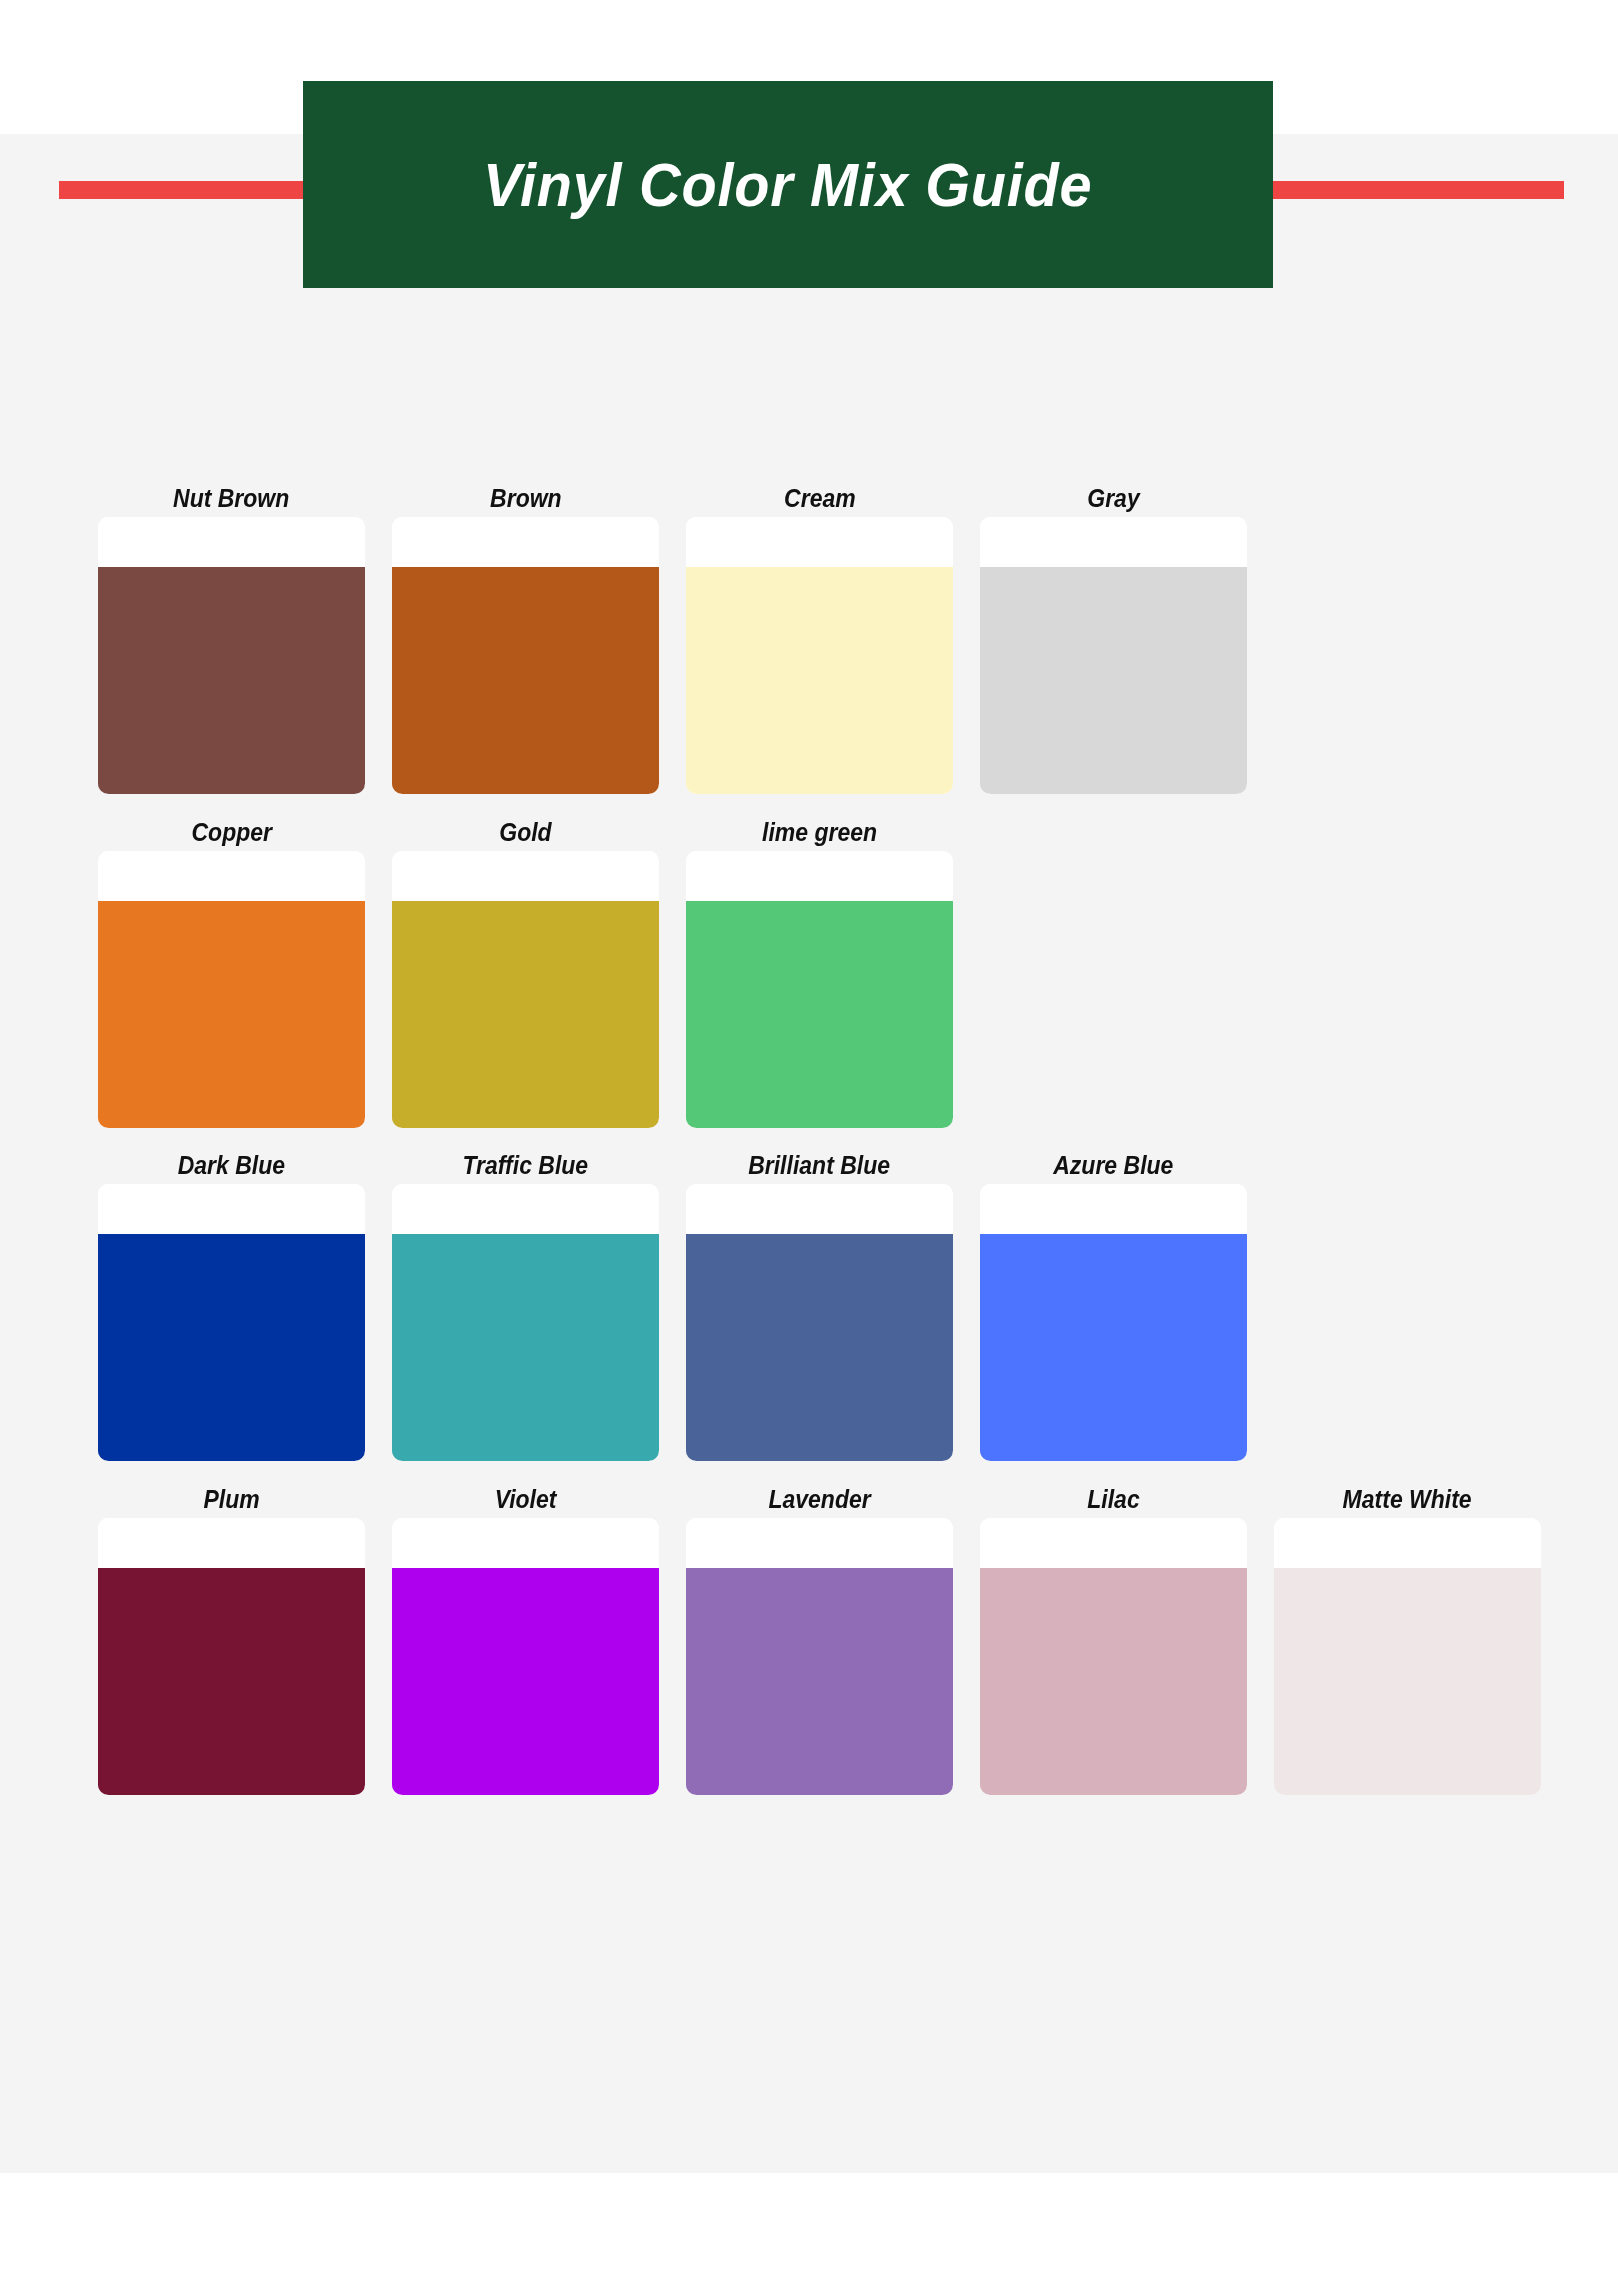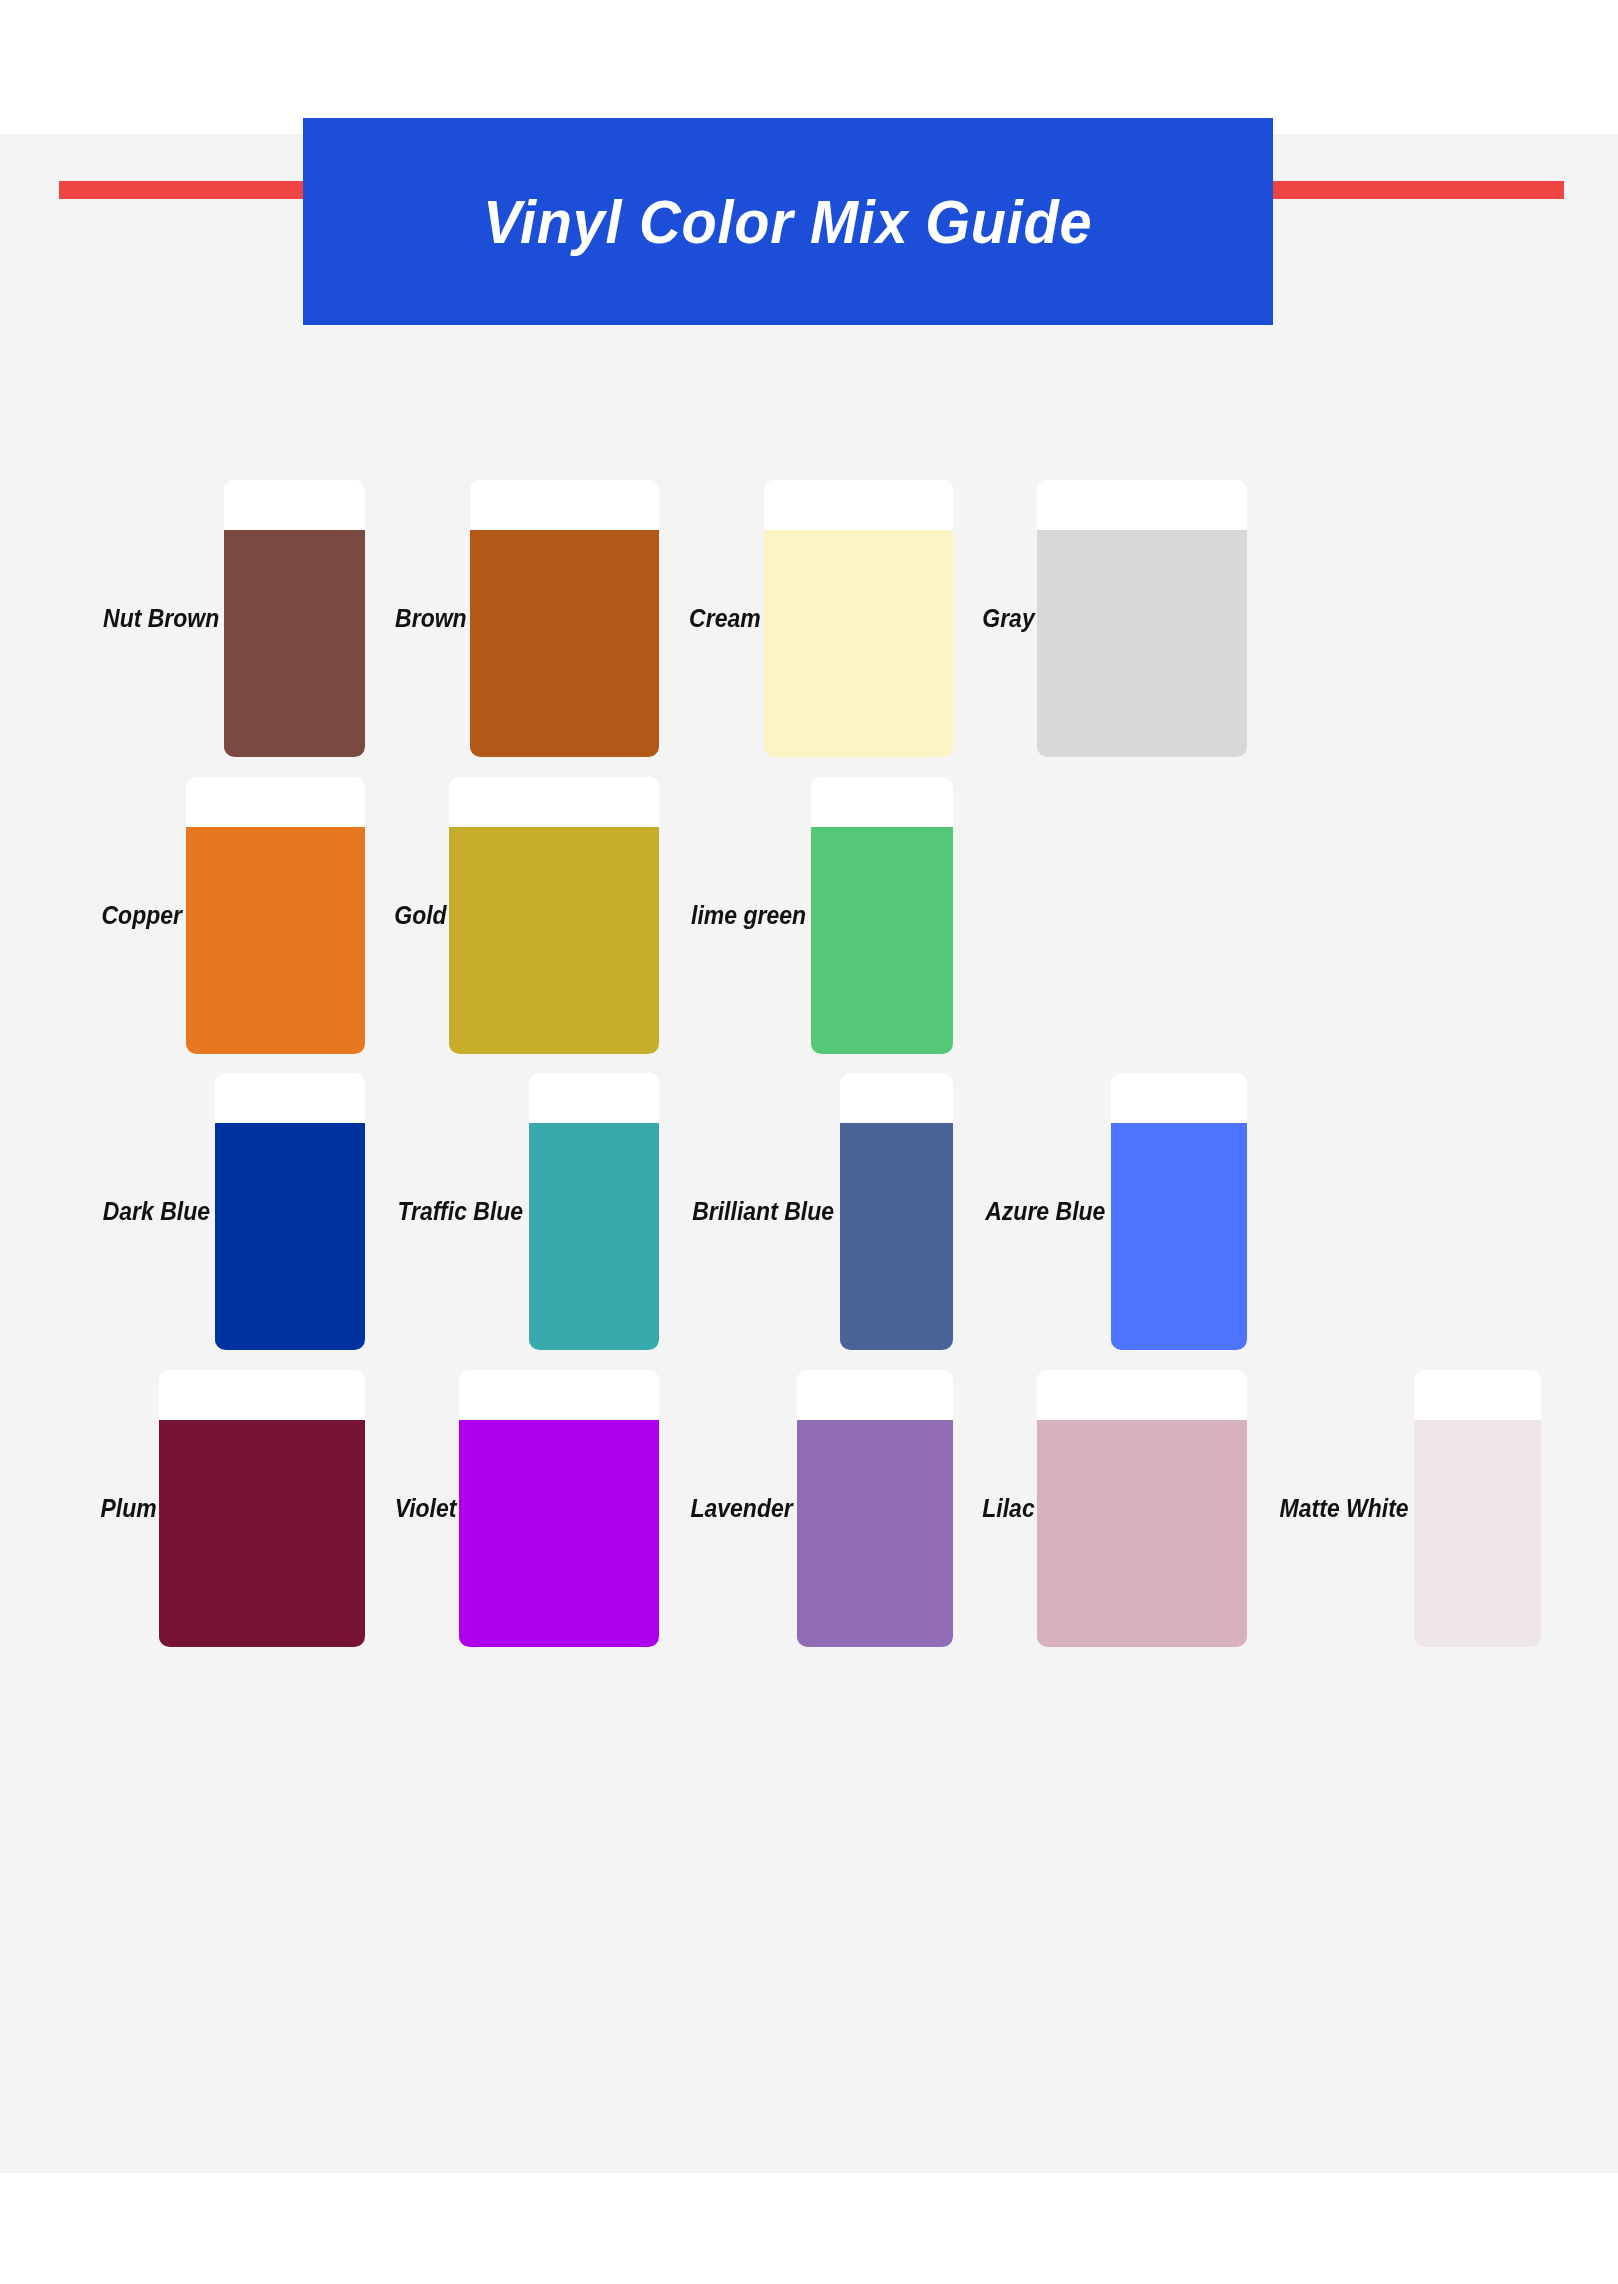--- a/index.html
+++ b/index.html
@@ -84,21 +84,21 @@
   }
 
   .row {
     display: flex;
     gap: 27px;
   }
 
   .cell {
     width: 267px;
     display: flex;
-    flex-direction: row;
+    flex-direction: column;
     align-items: center;
   }
 
   .swatch-label {
     font-family: "Liberation Sans", sans-serif;
     font-size: 25px;
     font-weight: 700;
     font-style: italic;
     color: #111111;
     text-align: center;
@@ -134,21 +134,21 @@
 </style>
 </head>
 <body>
 
 <div class="page">
 
   <div class="panel" style="background: rgb(245, 244, 244);"></div>
 
   <div class="header-band">
     <div class="red-rule left" style="background: rgb(239, 68, 68);"></div>
-    <div class="title-plate" style="background: #1d4ed8; margin-top: 37px;">
+    <div class="title-plate" style="background: #14532d;">
       <div class="title-text">Vinyl Color Mix Guide</div>
     </div>
   </div>
 
   <div class="grid">
 
     <div class="row">
       <div class="cell">
         <div class="swatch-label" style="color: rgb(17, 17, 17);">Nut Brown</div>
         <div class="card">

